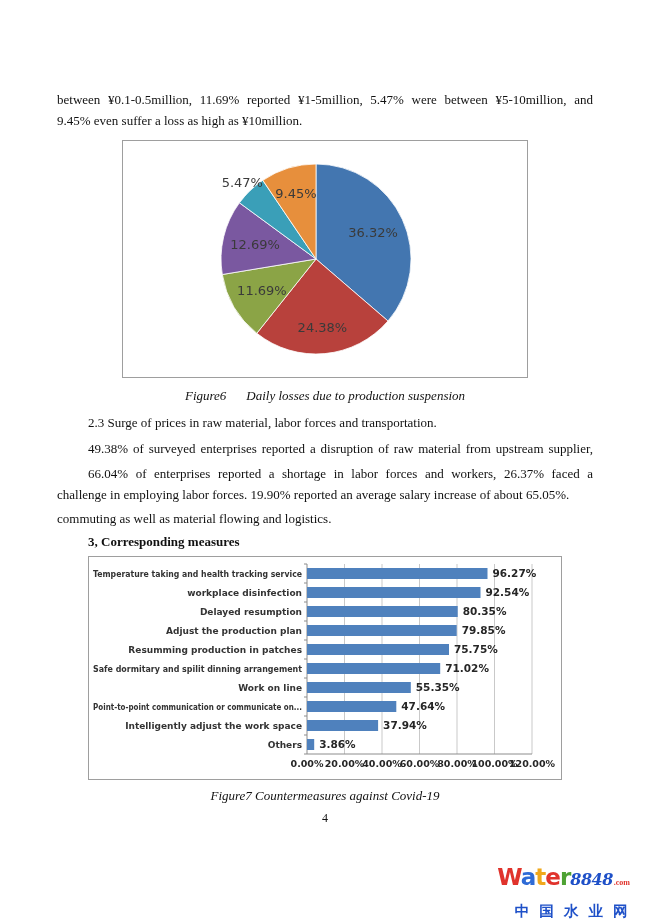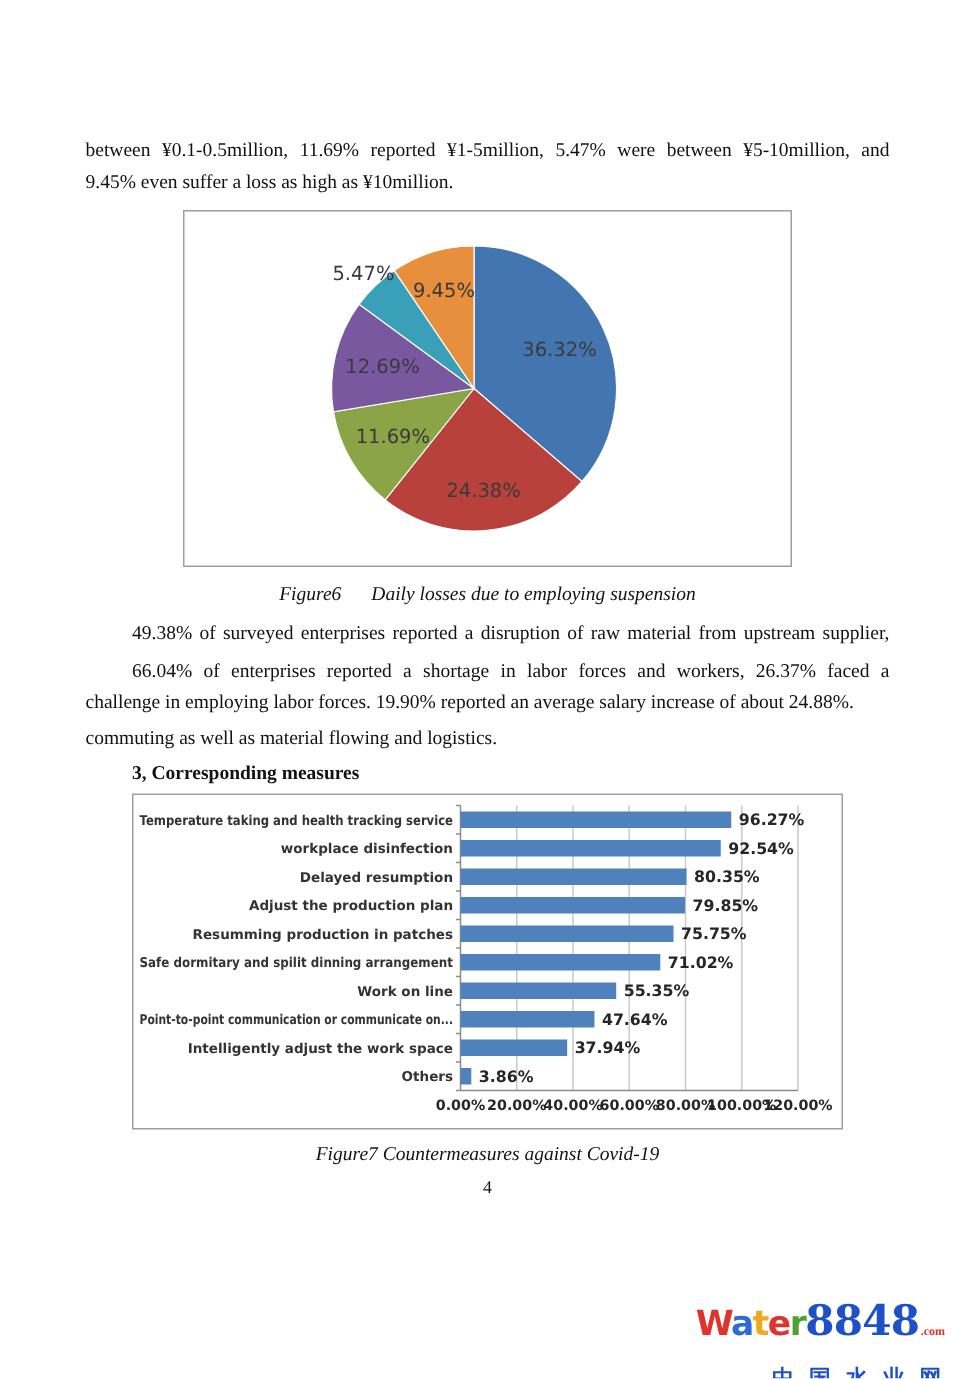--- a/index.html
+++ b/index.html
@@ -21,21 +21,21 @@
   #p-raw{margin-top:5px;}
   #p-labor{margin-top:4px;}
   #p-transport{margin-top:3px;}
   #p-heading{margin-top:2px;}
   #p-losses{margin-top:57px;}
   #p-facing{margin-top:3px;}
   .page-number{margin-top:2px;text-align:center;font-size:12px;}
   .logo{position:absolute;right:20px;top:864px;width:132px;}
   .logo-row1{display:flex;align-items:baseline;justify-content:flex-end;}
   .logo-water{font-family:"DejaVu Sans",sans-serif;font-weight:bold;font-size:23px;letter-spacing:-1px;}
-  .logo-8848{font-family:"DejaVu Serif",serif;font-weight:bold;font-size:28px;letter-spacing:-0.5px;}
+  .logo-8848{font-family:"DejaVu Serif",serif;font-style:italic;font-weight:bold;font-size:16px;letter-spacing:-0.5px;}
   .logo-com{font-family:Liberation Serif, serif;font-weight:bold;font-size:8px;margin-left:1px;}
   .logo-sub{font-family:"DejaVu Sans",sans-serif;font-weight:bold;font-size:14.5px;letter-spacing:2.5px;text-align:right;margin-top:12px;}
 </style>
 </head>
 <body>
 
 <div class="page">
   <div class="content">
 
     <div id="p-losses" class="para">
@@ -54,29 +54,32 @@
           <text x="250.0" y="96.4" text-anchor="middle" font-size="13" fill="#3a3a3a" font-family="DejaVu Sans, sans-serif">36.32%</text>
           <text x="199.4" y="190.6" text-anchor="middle" font-size="13" fill="#3a3a3a" font-family="DejaVu Sans, sans-serif">24.38%</text>
           <text x="138.9" y="154.3" text-anchor="middle" font-size="13" fill="#3a3a3a" font-family="DejaVu Sans, sans-serif">11.69%</text>
           <text x="132.0" y="107.9" text-anchor="middle" font-size="13" fill="#3a3a3a" font-family="DejaVu Sans, sans-serif">12.69%</text>
           <text x="119.3" y="45.8" text-anchor="middle" font-size="13" fill="#3a3a3a" font-family="DejaVu Sans, sans-serif">5.47%</text>
           <text x="173.0" y="57.1" text-anchor="middle" font-size="13" fill="#3a3a3a" font-family="DejaVu Sans, sans-serif">9.45%</text>
         </svg>
     </div>
 
     <div class="caption" id="caption6">
-      <span class="cap-label">Figure6</span><span>Daily losses due to employing suspension</span>
+      <span class="cap-label">Figure6</span><span>Daily losses due to production suspension</span>
     </div>
 
+    <div id="p-surge" class="para">
+        <div class="lline first-indent">2.3 Surge of prices in raw material, labor forces and transportation.</div>
+      </div>
     <div id="p-raw" class="para">
         <div class="jline first-indent">49.38% of surveyed enterprises reported a disruption of raw material from upstream supplier,</div>
       </div>
     <div id="p-labor" class="para">
         <div class="jline first-indent">66.04% of enterprises reported a shortage in labor forces and workers, 26.37% faced a</div>
-        <div class="lline">challenge in employing labor forces. 19.90% reported an average salary increase of about 24.88%.</div>
+        <div class="lline">challenge in employing labor forces. 19.90% reported an average salary increase of about 65.05%.</div>
       </div>
     <div id="p-transport" class="para">
         <div class="lline">commuting as well as material flowing and logistics.</div>
       </div>
     <div id="p-heading" class="para bold-head">
         <div class="lline first-indent">3, Corresponding measures</div>
       </div>
 
     <div class="figure-box bar">
       <svg id="bar-svg" width="472" height="222" viewBox="0 0 472 222">

